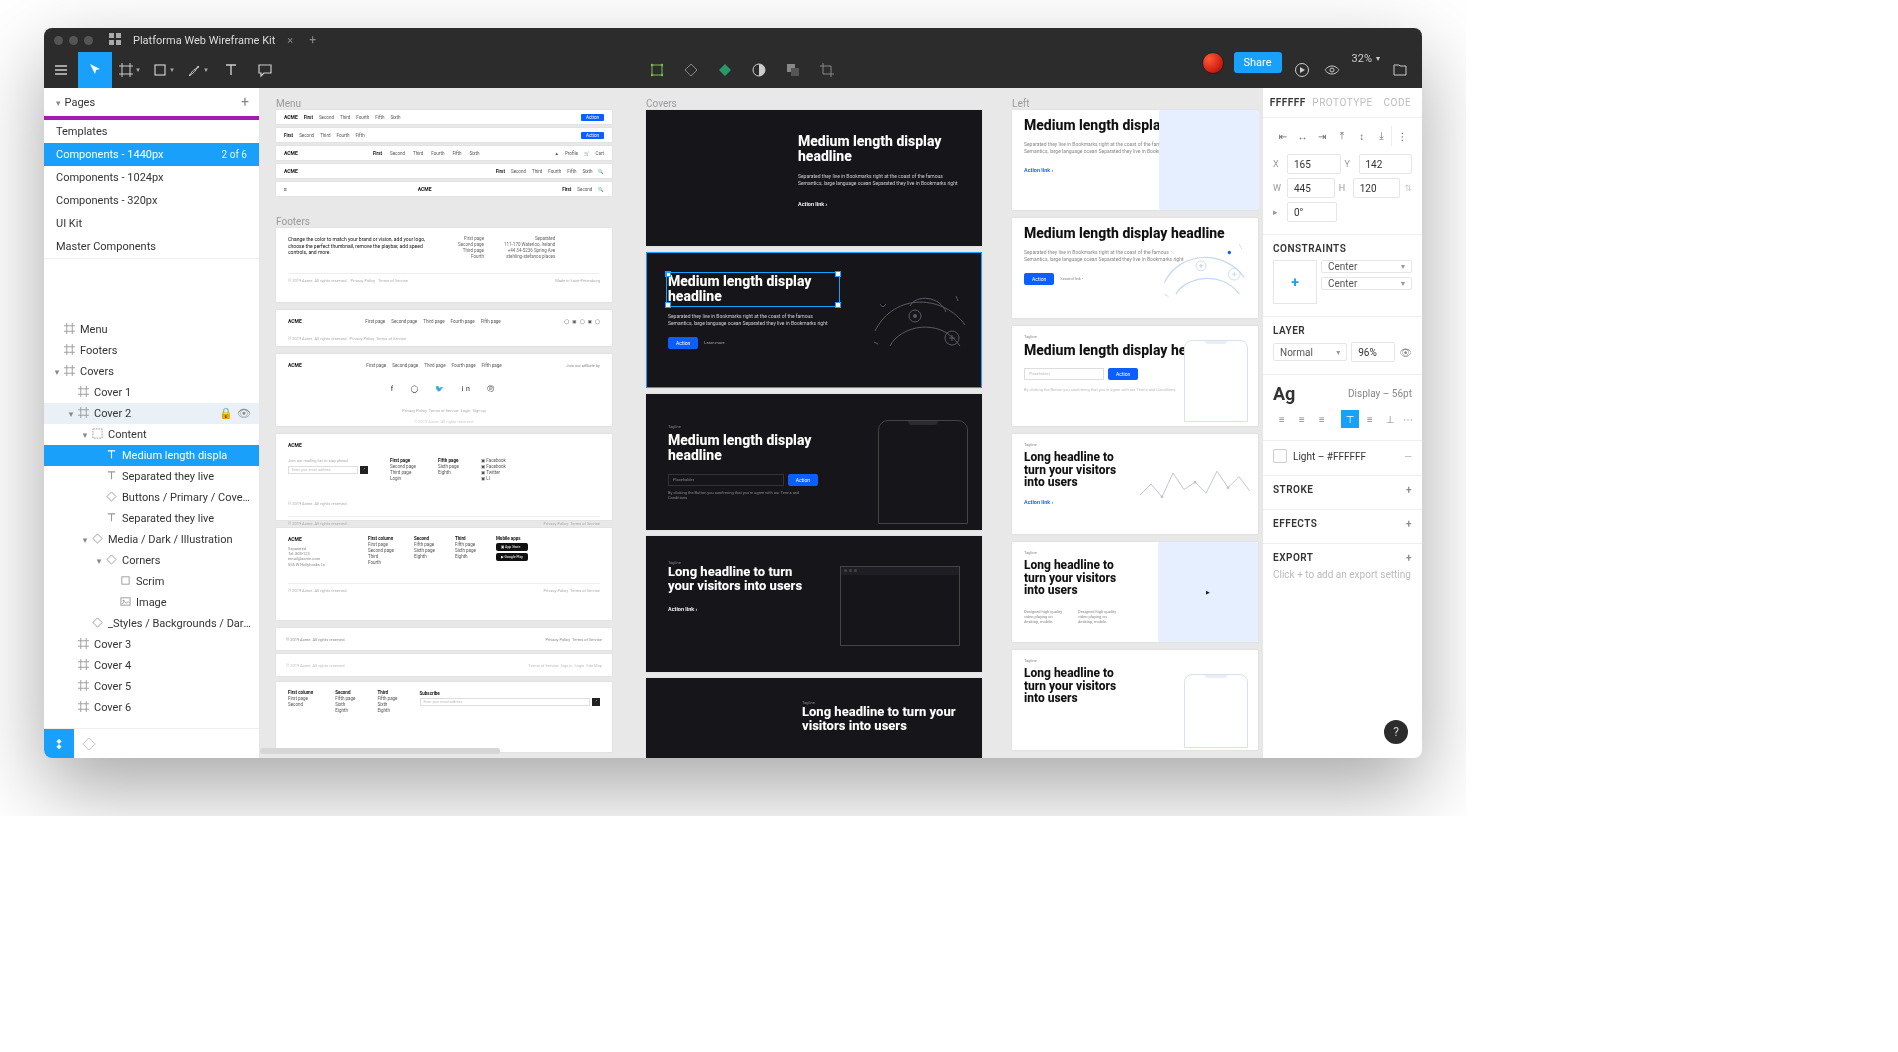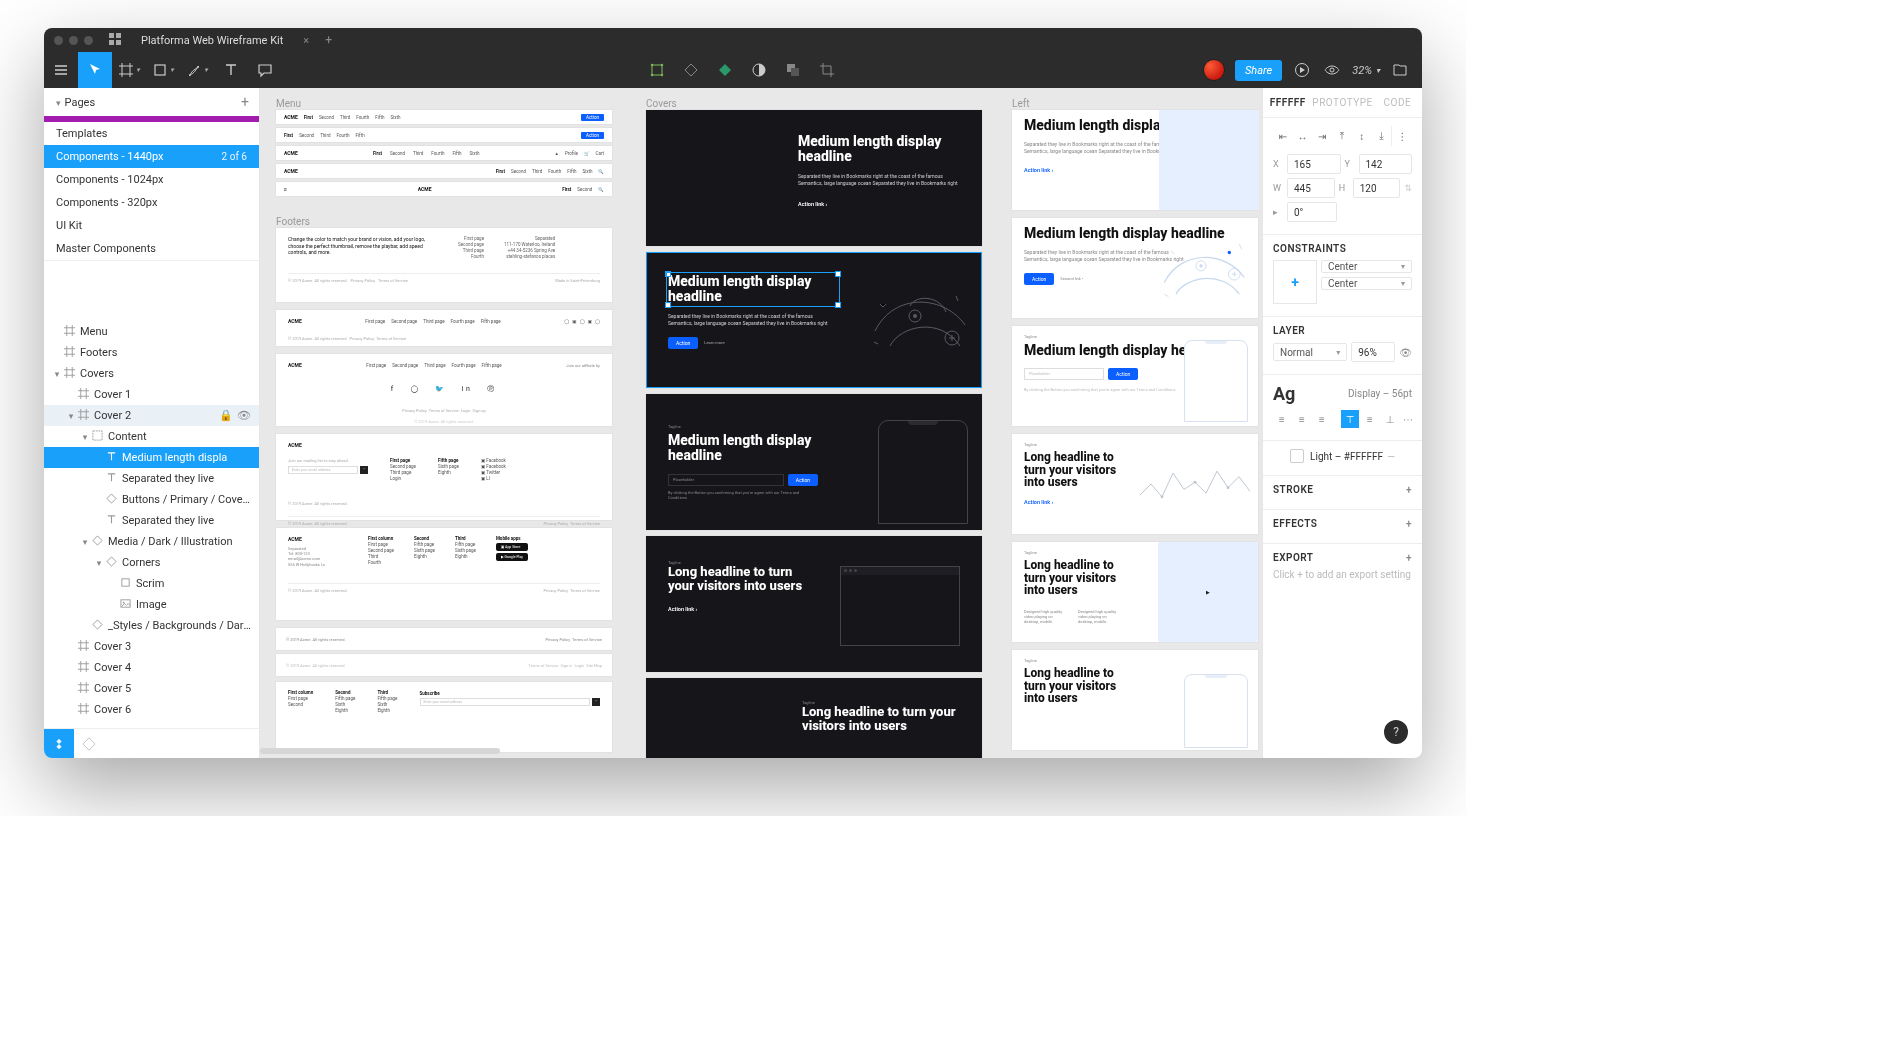--- a/index.html
+++ b/index.html
@@ -29,36 +29,36 @@
     background: #2c2c2c;
     display: flex;
     align-items: center;
     padding: 0 10px;
     gap: 6px;
   }
   .traffic { display:flex; gap:6px; }
   .traffic span { width:9px; height:9px; border-radius:50%; background:#555; display:inline-block; }
   .grid-icon { margin-left:10px; color:#aaa; font-size:12px; }
   .tab {
-    margin-left: 14px;
+    margin-left: 6px;
     color:#ddd; font-size:11px;
-    display:flex; align-items:center; gap:20px;
+    display:flex; align-items:center; gap:12px;
   }
   .tab .close { color:#888; font-size:11px; cursor:default; }
   .plus-tab { color:#888; margin-left:10px; font-size:12px; }
 
   
   .toolbar {
     height: 36px;
     background: #2c2c2c;
     display:flex;
     align-items:center;
     justify-content: space-between;
   }
-  .tb-left, .tb-center, .tb-right { display:flex; align-items:center; gap:0px;font-style:italic; }
+  .tb-left, .tb-center, .tb-right { display:flex; align-items:flex-start; gap:0px; }
   .tb-btn {
     width:34px; height:36px; display:flex; align-items:center; justify-content:center;
     color:#ccc;
   }
   .tb-btn.active { background:#18a0fb; color:#fff; }
   .tb-btn svg { width:16px; height:16px; }
   .tb-right { padding-right:12px; gap:10px; }
   .avatar {
     width:22px; height:22px; border-radius:50%;
     background: radial-gradient(circle at 30% 30%, #ff5a36, #b30000);
@@ -73,21 +73,21 @@
   
   .content { flex:1; display:flex; min-height:0; }
   .left-panel {
     width:216px; border-right:1px solid #e6e6e6;
     display:flex; flex-direction:column;
     min-height:0;
   }
   .pages-hdr {
     display:flex; align-items:center; justify-content:space-between;
     padding: 6px 10px 6px 12px;
-    border-bottom:6px solid #a21caf;
+    border-bottom:4px solid #a21caf;
     font-size:11px; color:#333;
   }
   .pages-hdr .caret { color:#888; font-size:9px; margin-right:4px;}
   .pages-hdr .plus { color:#888; font-size:14px; }
   .pages-list { border-bottom:1px solid #eee; }
   .page-item {
     padding:5px 12px; font-size:11px; color:#333;
     display:flex; justify-content:space-between; align-items:center;
   }
   .page-item.selected { background:#18a0fb; color:#fff; }
@@ -1020,21 +1020,21 @@
           <div class="align-small" style="margin-left:6px;">
             <span class="on">⊤</span>
             <span>≡</span>
             <span>⊥</span>
           </div>
           <span style="margin-left:auto; color:#999;">⋯</span>
         </div>
       </div>
 
       <div class="rp-section">
-        <div class="rp-row" style="justify-content:center;">
+        <div class="rp-row" style="justify-content:space-between;">
           <div style="display:flex; align-items:center; gap:6px;">
             <span class="swatch"></span>
             <span>Light – #FFFFFF</span>
           </div>
           <span style="color:#bbb;">—</span>
         </div>
       </div>
 
       <div class="rp-section">
         <div class="rp-title">

